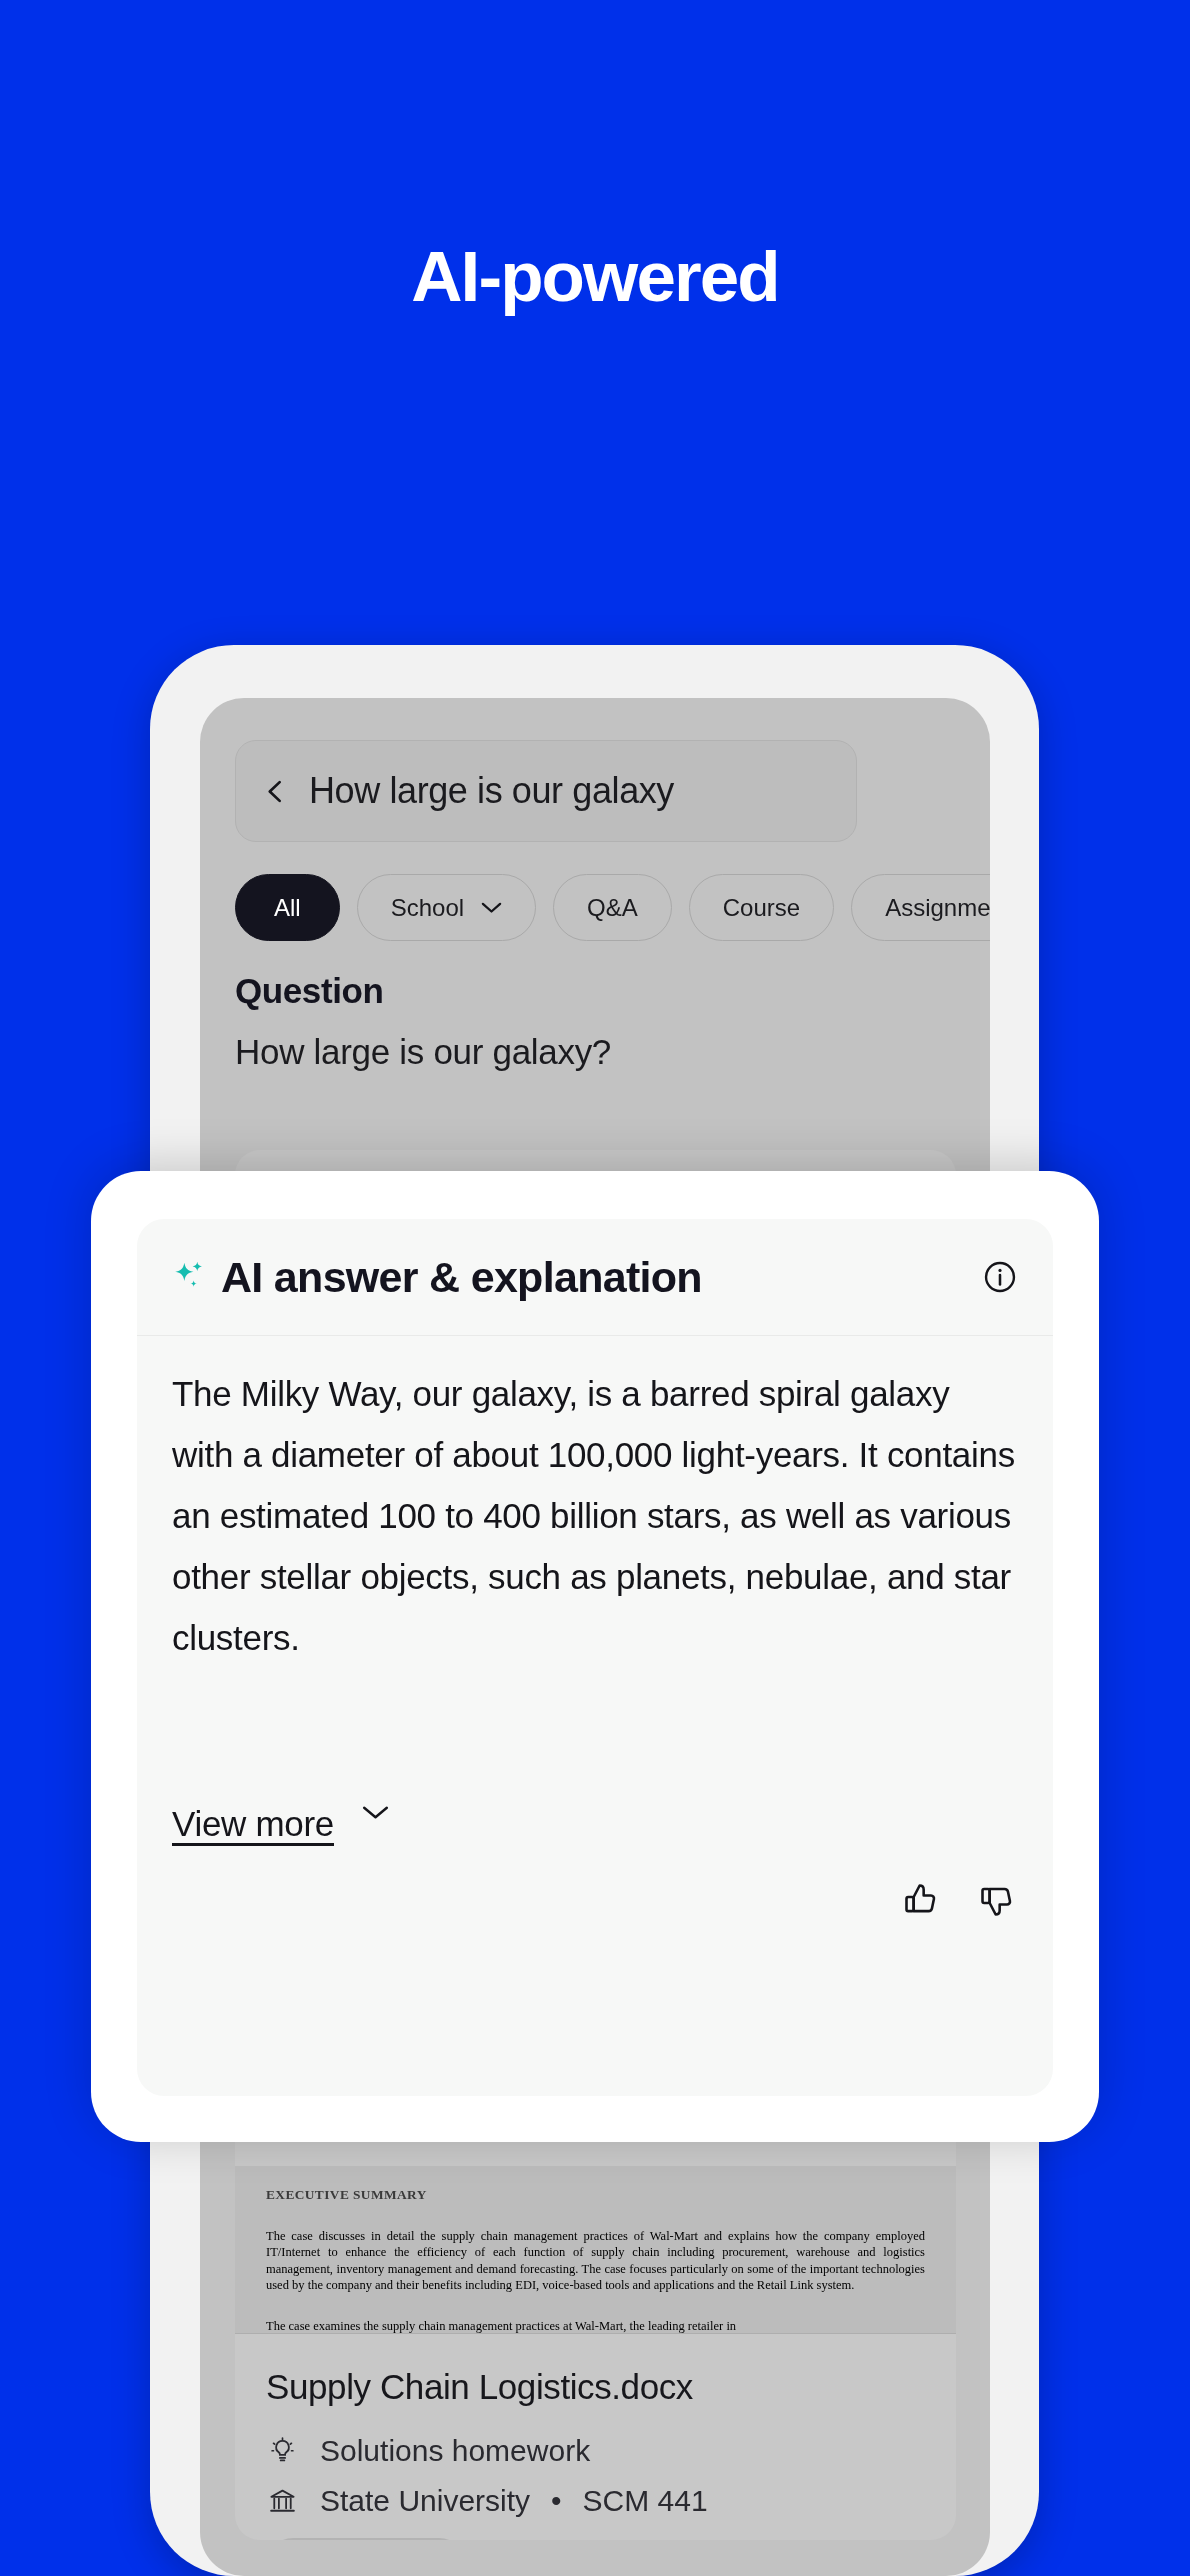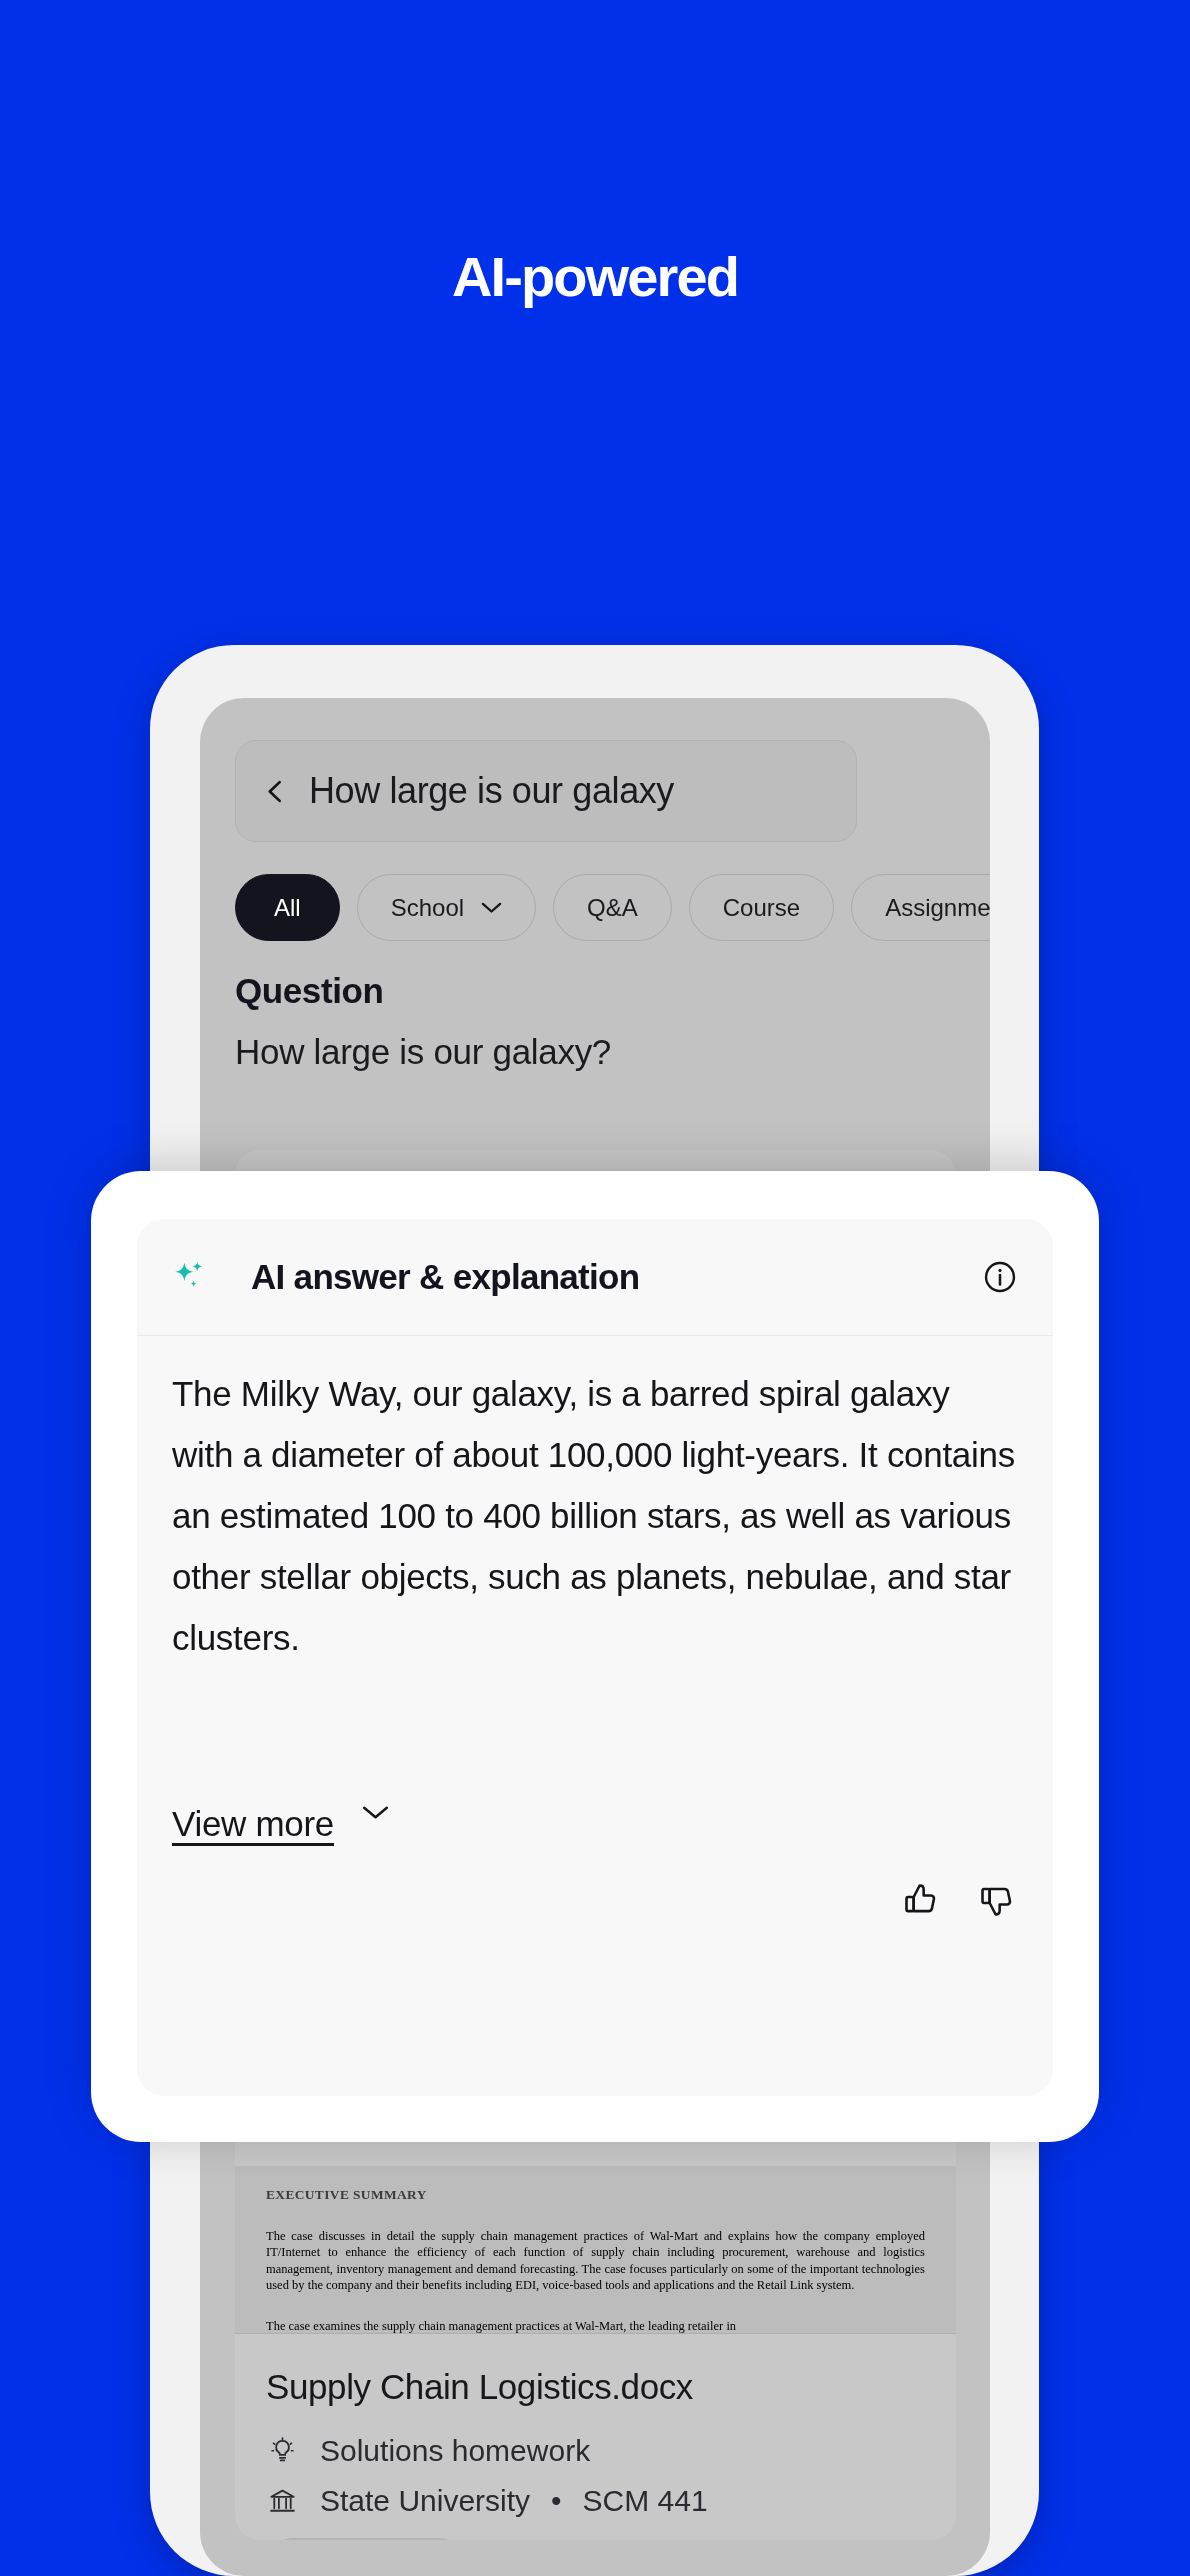--- a/index.html
+++ b/index.html
@@ -9,21 +9,21 @@
     overflow: hidden;
   }
   body { background: #0030EA; position: relative; }
 
   
   .headline {
     position: absolute;
     top: 219px; left: 0; width: 1190px;
     text-align: center;
     color: #ffffff;
-    font-size: 56px;
+    font-size: 71px;
     font-weight: 700;
     line-height: 115px;
     letter-spacing: -1.9px;
   }
   .headline .line { display: block; }
 
   
   .phone-frame {
     position: absolute;
     left: 150px; top: 645px;
@@ -204,22 +204,22 @@
     position: absolute;
     left: 0; top: 0;
     width: 916px; height: 117px;
     border-bottom: 1px solid #e9eae9;
     display: flex;
     align-items: center;
     padding: 0 35px;
   }
   .sparkle { width: 38px; height: 38px; flex: 0 0 auto; }
   .ai-title {
-    margin-left: 41px;
-    font-size: 35px;
+    margin-left: 11px;
+    font-size: 43px;
     font-weight: 700;
     color: #14141f;
     letter-spacing: -0.7px;
   }
   .info-icon {
     margin-left: auto;
     width: 36px; height: 36px;
     flex: 0 0 auto;
   }
   .ai-body {

